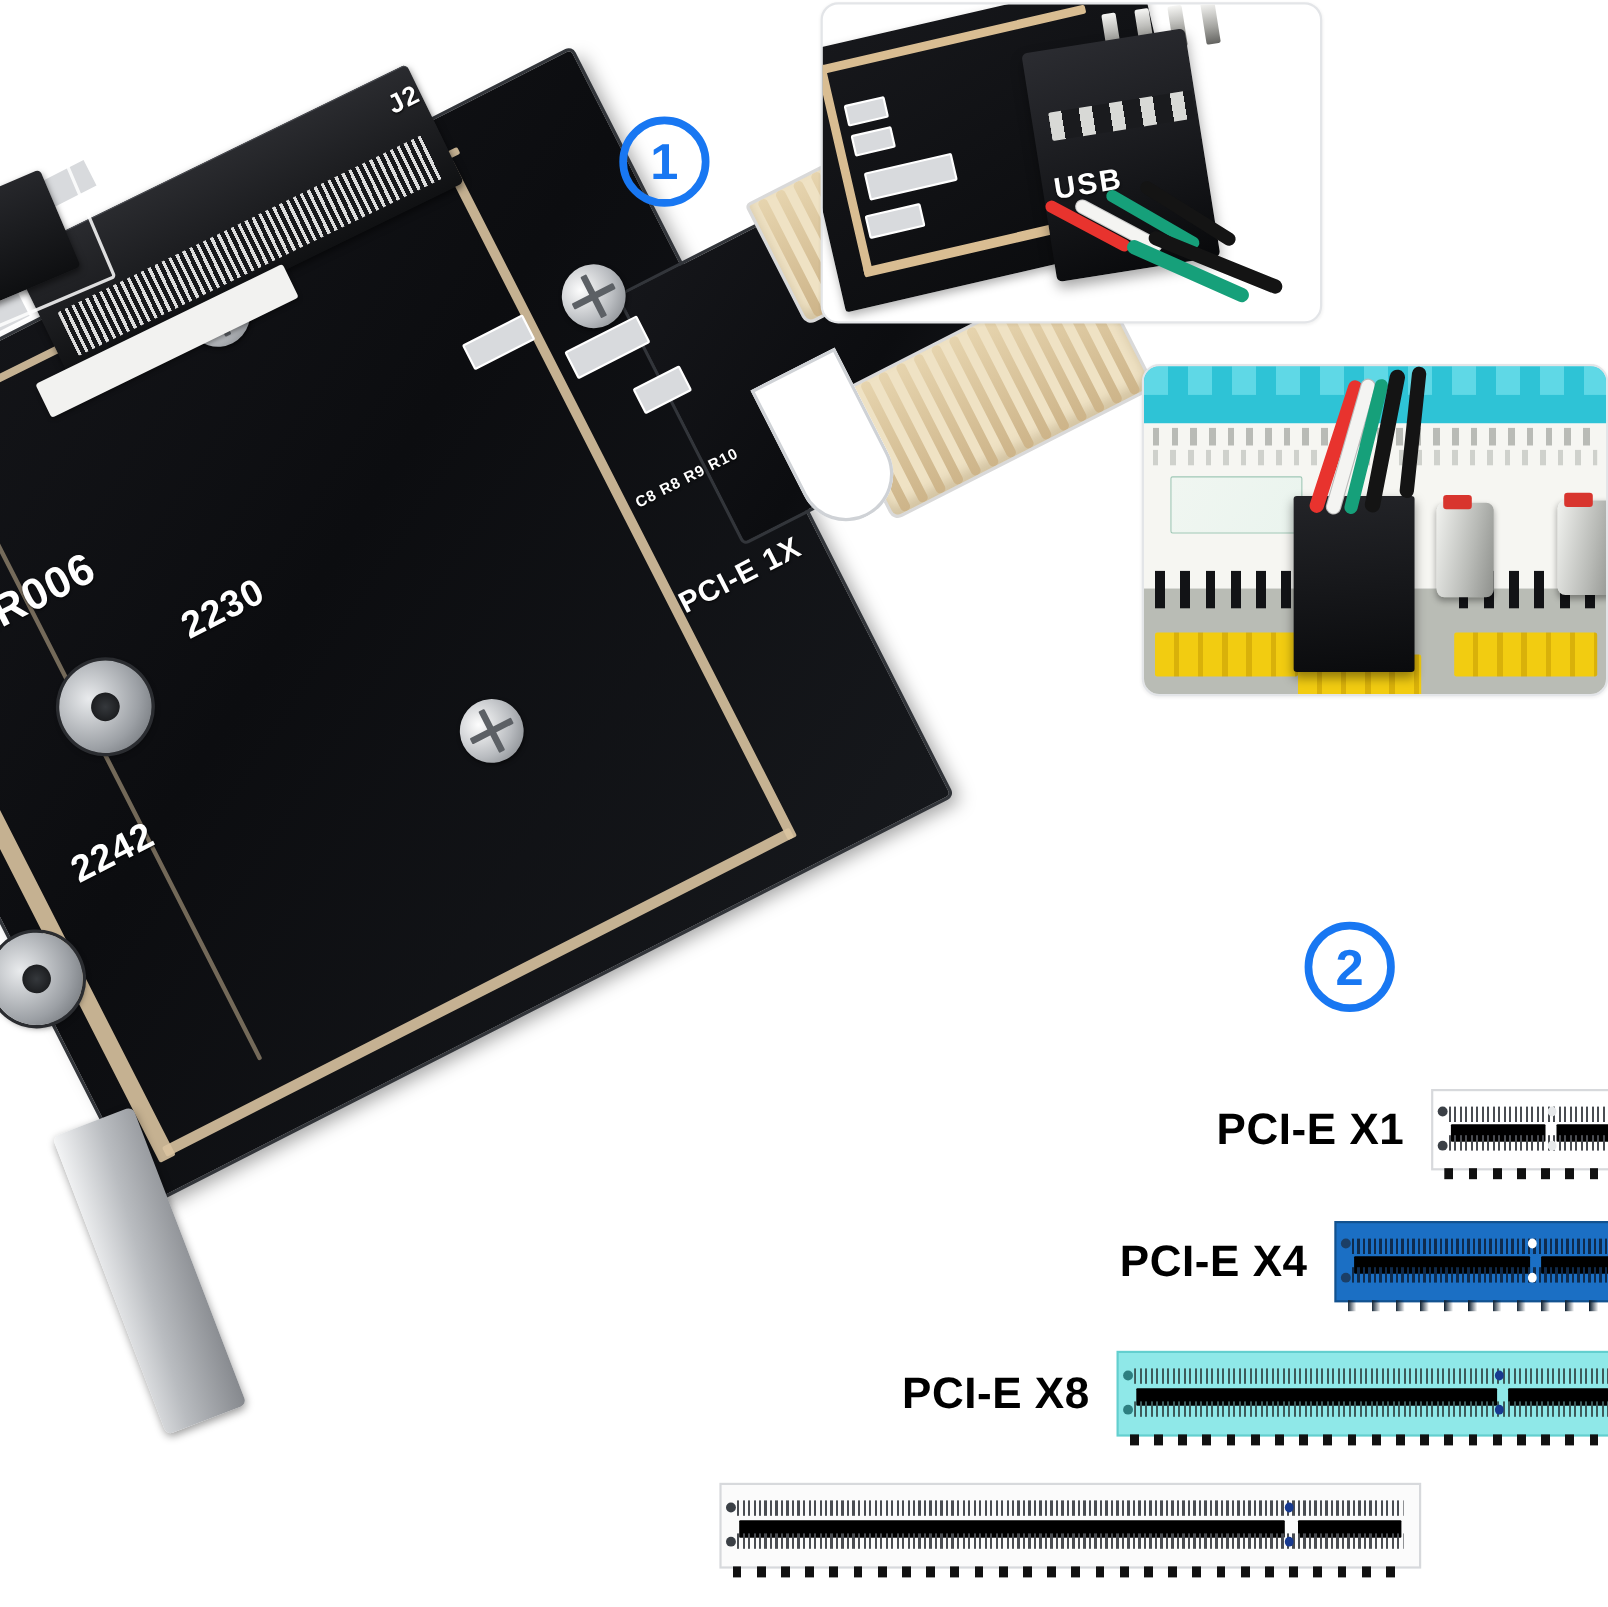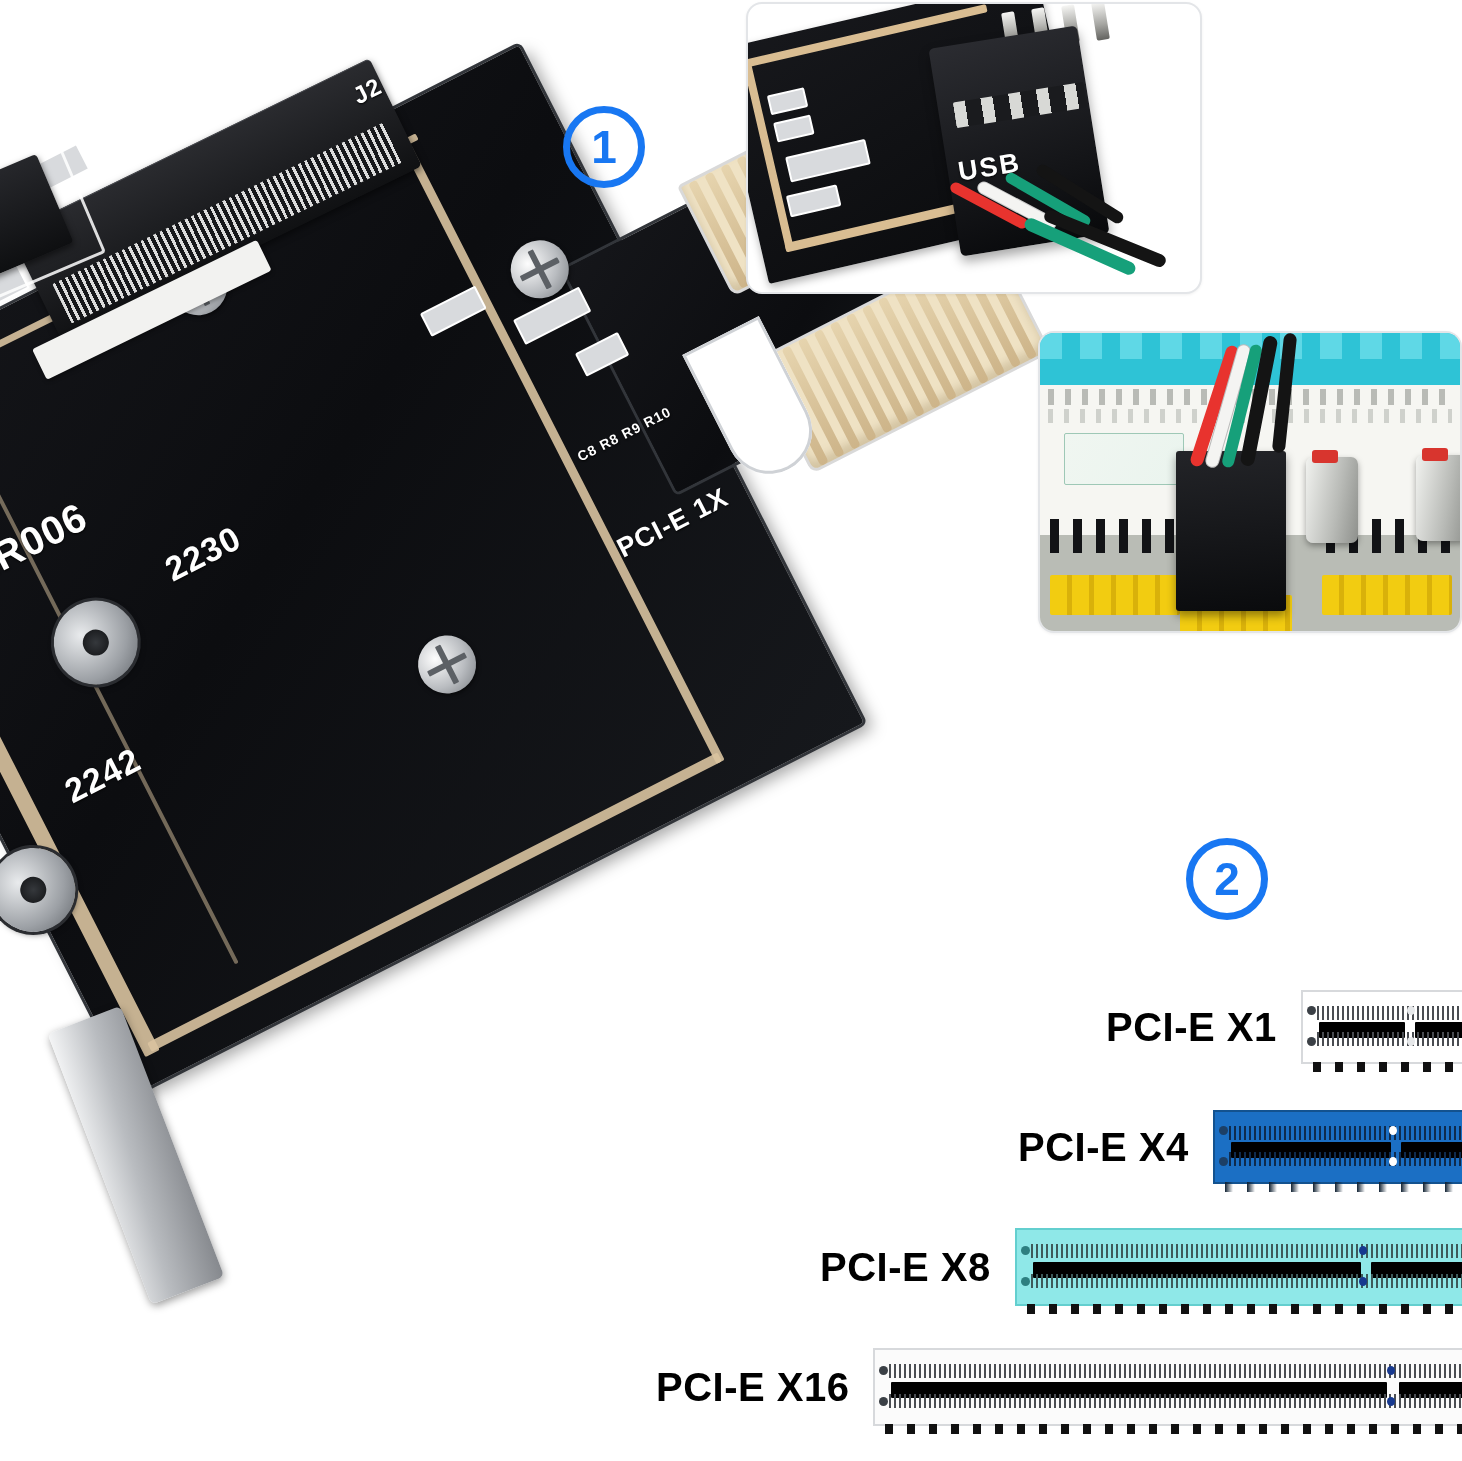--- a/index.html
+++ b/index.html
@@ -459,21 +459,20 @@
       <div class="eye" style="left:4px;top:16px;background:#2d7f80;"></div>
       <div class="eye" style="left:4px;bottom:18px;background:#2d7f80;"></div>
 
       <div class="key" style="left:342px;top:16px;background:#17398f;"></div>
       <div class="key" style="left:342px;bottom:18px;background:#17398f;"></div>
       <div class="pegs"></div>
     </div>
   </div>
 
   <div class="slot-row row-x16">
-    <div class="slot-label">PCI-E X16</div>
     <div class="slot" style="width:634px;height:74px;background:#fbfbfb;box-shadow:0 0 0 2px #d7d9dc;">
       <div class="teeth-top" style="background:repeating-linear-gradient(90deg,#4a4d52 0 2px,transparent 2px 5px);"></div>
       <div class="chan main" style="top:32px;width:496px;"></div>
       <div class="chan tail" style="left:524px;top:32px;width:94px;"></div>
       <div class="teeth-bot" style="background:repeating-linear-gradient(90deg,#4a4d52 0 2px,transparent 2px 5px);"></div>
       <div class="eye" style="left:4px;top:16px;"></div>
       <div class="eye" style="left:4px;bottom:18px;"></div>
 
       <div class="key" style="left:512px;top:16px;background:#17398f;"></div>
       <div class="key" style="left:512px;bottom:18px;background:#17398f;"></div>

